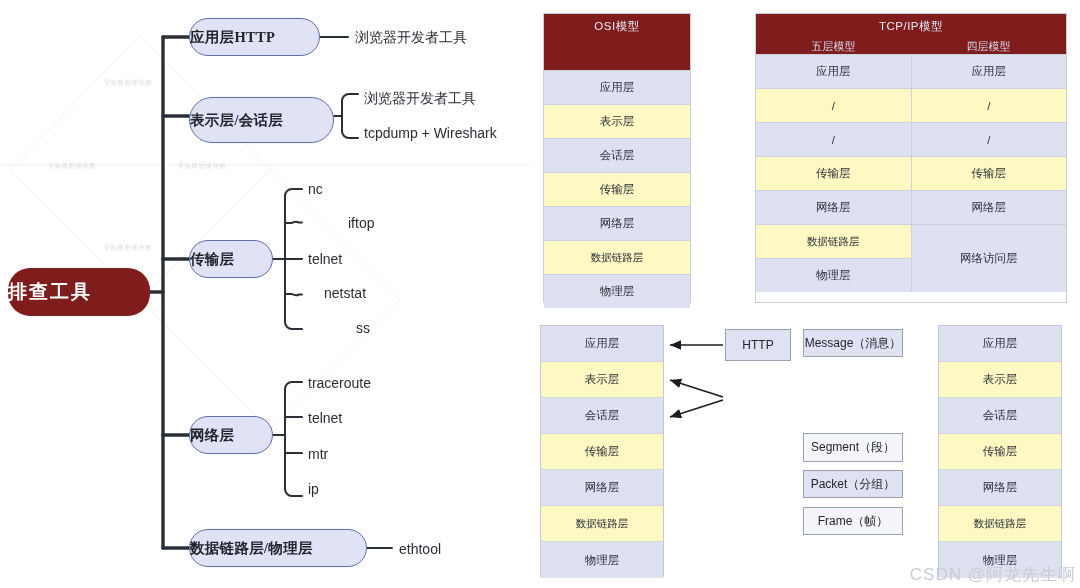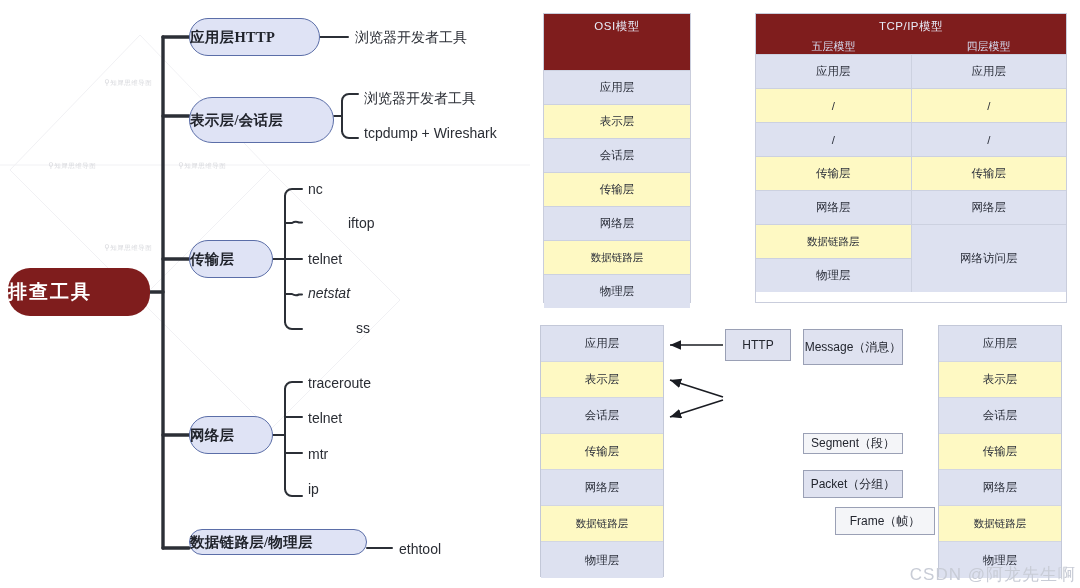--- a/index.html
+++ b/index.html
@@ -247,33 +247,33 @@
     </div>
 
     <div class="mm-node" style="left:189px; top:240px; width:84px; height:38px;">
       <span>传输层</span>
     </div>
 
     <div class="mm-node" style="left:189px; top:416px; width:84px; height:38px;">
       <span>网络层</span>
     </div>
 
-    <div class="mm-node" style="left:189px; top:529px; width:178px; height:26px;">
+    <div class="mm-node" style="left:189px; top:529px; width:178px; height:38px;">
       <span>数据链路层/物理层</span>
     </div>
 
     <div class="mm-leaf" style="left:355px; top:30px;">浏览器开发者工具</div>
 
     <div class="mm-leaf" style="left:364px; top:91px;">浏览器开发者工具</div>
     <div class="mm-leaf" style="left:364px; top:126px;">tcpdump + Wireshark</div>
 
     <div class="mm-leaf" style="left:308px; top:182px;">nc</div>
     <div class="mm-leaf" style="left:308px; top:216px;margin-left:40px;">iftop</div>
     <div class="mm-leaf" style="left:308px; top:252px;">telnet</div>
-    <div class="mm-leaf" style="left:308px; top:286px;font-style:italic;">netstat</div>
+    <div class="mm-leaf" style="left:324px; top:286px;">netstat</div>
     <div class="mm-leaf" style="left:308px; top:321px;margin-left:48px;">ss</div>
 
     <div class="mm-leaf" style="left:308px; top:376px;">traceroute</div>
     <div class="mm-leaf" style="left:308px; top:411px;">telnet</div>
     <div class="mm-leaf" style="left:308px; top:447px;">mtr</div>
     <div class="mm-leaf" style="left:308px; top:482px;">ip</div>
 
     <div class="mm-leaf" style="left:399px; top:542px;">ethtool</div>
   </div>
 
@@ -374,28 +374,28 @@
         <path d="M0,0 L7,3 L0,6 z" fill="#1a1c22"></path>
       </marker>
     </defs>
     <g stroke="#1a1c22" stroke-width="1.6" fill="none">
       <line x1="723" y1="345" x2="670" y2="345" marker-end="url(#ah)"></line>
       <line x1="723" y1="397" x2="670" y2="380" marker-end="url(#ah)"></line>
       <line x1="723" y1="400" x2="670" y2="417" marker-end="url(#ah)"></line>
     </g>
   </svg>
 
-  <div class="pbox" style="left:803px; top:329px; width:100px; height:36px;">
+  <div class="pbox" style="left:803px; top:329px; width:100px; height:28px;">
     <span>Message（消息）</span>
   </div>
-  <div class="pbox light" style="left:803px; top:433px; width:100px; height:21px;">
+  <div class="pbox light" style="left:803px; top:433px; width:100px; height:29px;">
     <span>Segment（段）</span>
   </div>
   <div class="pbox" style="left:803px; top:470px; width:100px; height:28px;">
     <span>Packet（分组）</span>
   </div>
-  <div class="pbox light" style="left:803px; top:507px; width:100px; height:28px;margin-left:32px;">
+  <div class="pbox light" style="left:803px; top:507px; width:100px; height:28px;">
     <span>Frame（帧）</span>
   </div>
 
   <div id="csdn-wm">CSDN @阿龙先生啊</div>
 
 </div>
 
 </body></html>

